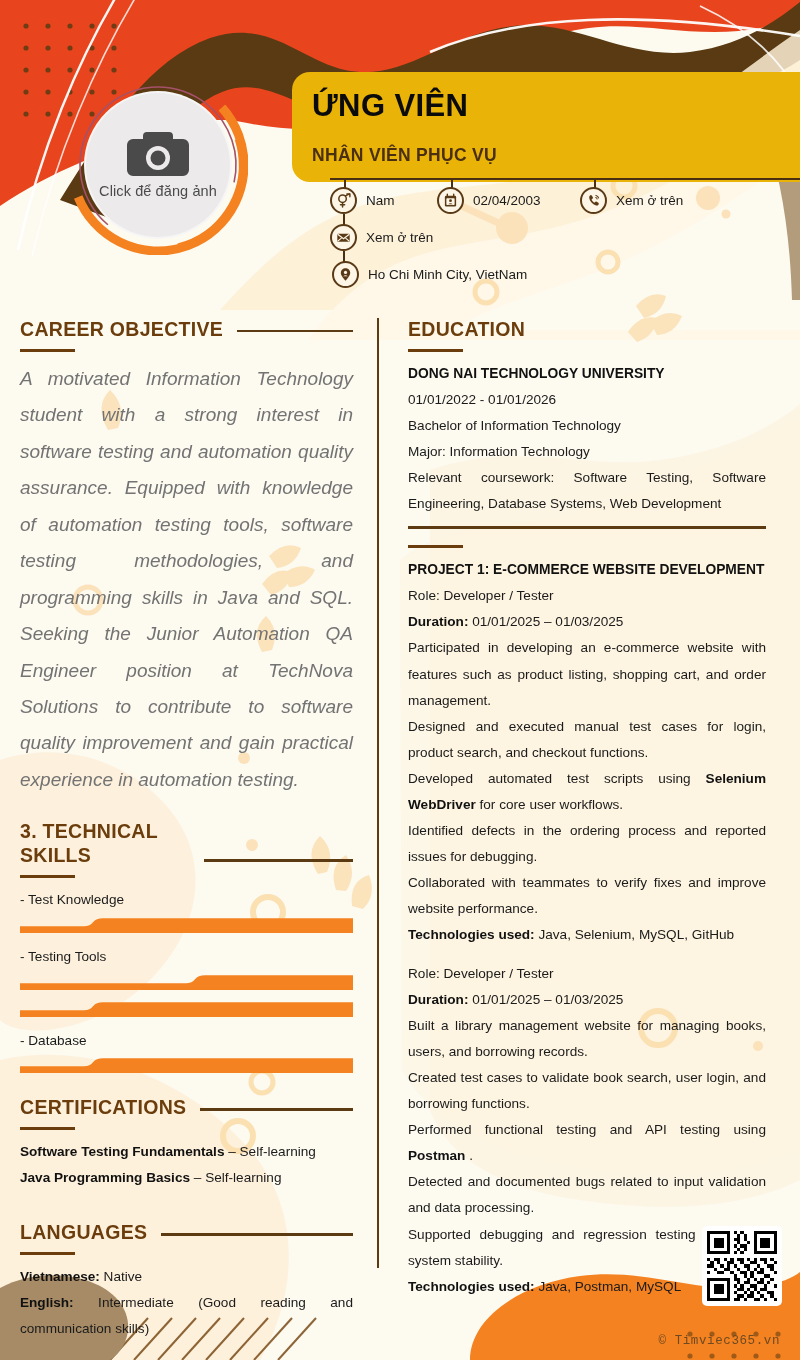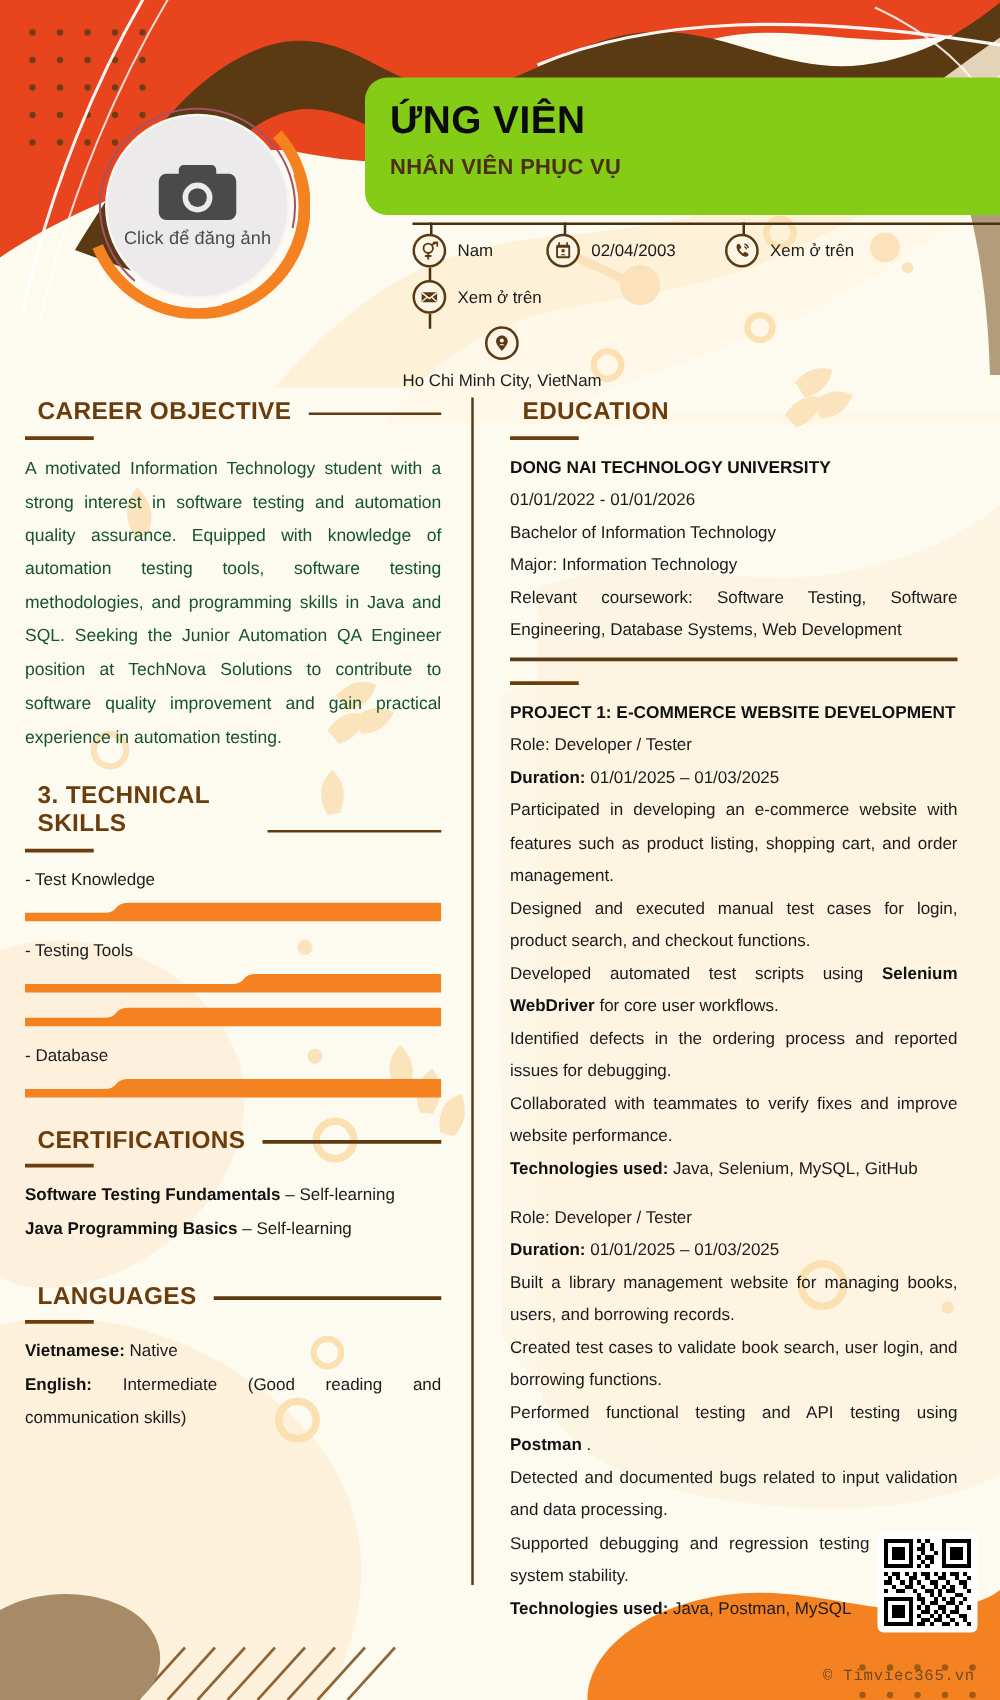--- a/index.html
+++ b/index.html
@@ -31,34 +31,34 @@
     align-items:center; justify-content:center;
     cursor:pointer;
   }
   .cam-icon { width:66px; height:48px; margin-top:-4px; }
   .photo-label {
     font-size:14.5px; color:#4b4b4b; margin-top:7px;
     letter-spacing:.1px; white-space:nowrap;
   }
 
   .name-card {
-    position:absolute; left:292px; top:62px;
+    position:absolute; left:292px; top:72px;
     width:508px; min-height:110px;
-    background:#84cc16;
+    background:#eab308;
     border-radius:18px 0 0 18px;
     padding:16px 20px 12px 20px;
     z-index:5;
   }
   .cand-name {
     font-size:31px; font-weight:bold; color:#0b0b0b;
     letter-spacing:.4px; line-height:1.15;
   }
   .cand-role {
     font-size:17.5px; font-weight:bold; color:#4a2f10;
-    letter-spacing:.3px; margin-top:9px;
+    letter-spacing:.3px; margin-top:21px;
   }
 
   .hdr-rule {
     position:absolute; left:330px; top:178px; width:470px; height:1.6px;
     background:#4a2f10; z-index:5;
   }
   .tick { position:absolute; width:1.6px; height:14px; background:#4a2f10; z-index:5; }
 
   .contact-item {
     position:absolute; display:flex; align-items:center; gap:9px; z-index:6;
@@ -82,32 +82,32 @@
 
   .vsep {
     position:absolute; left:377px; top:318px; width:2.4px; height:950px;
     background:#5c3a12; z-index:4;
   }
 
   .sec { position:relative; }
   .sec-head { position:relative; display:flex; align-items:center; }
   .sec-title {
     font-size:19.5px; font-weight:bold; color:#6b3d0c;
-    letter-spacing:.3px; line-height:1.22; white-space:pre-line;margin-left:10px;
+    letter-spacing:.3px; line-height:1.22; white-space:pre-line;
   }
   .sec-title.wrap { white-space:normal; }
   .head-rule {
     flex:1 1 auto; height:2.6px; background:#5c3a12;
     margin-left:14px; margin-top:2px;
   }
   .sec-underline { width:55px; height:3px; background:#6b3d0c; margin:7px 0 9px 0; }
 
   .body-text {
-    font-size:14px; color:#14532d; line-height:1.92;
-    text-align:justify; text-justify:inter-word;
+    font-size:19px; color:#737373; line-height:1.92;
+    text-align:justify; text-justify:inter-word;font-style:italic;
   }
   .body-text b, .bold { font-weight:bold; color:#111; }
   .line { font-size:13.6px; color:#1b1b1b; line-height:1.92; }
   .line.just { text-align:justify; }
   .sub-head { font-size:13.8px; font-weight:bold; color:#111; line-height:1.9; }
 
   
   .skill { margin-bottom:4px; }
   .skill-name { font-size:13.6px; color:#1b1b1b; line-height:1.9; }
   .bar-box { position:relative; height:17px; width:333px; margin:4px 0 10px 0; }
@@ -304,21 +304,21 @@
     <span class="ci-icon">
       <svg width="15" height="15" viewBox="0 0 16 16">
         <rect x="1.4" y="4" width="13.2" height="8.6" rx="1" fill="#5a3a16"></rect>
         <path d="M1.8 4.6 L8 9.4 L14.2 4.6" fill="none" stroke="#fdf6e6" stroke-width="1.3"></path>
         <path d="M1.8 12 L6 8.4 M14.2 12 L10 8.4" fill="none" stroke="#fdf6e6" stroke-width="1.1"></path>
       </svg>
     </span>
     <span class="ci-text">Xem ở trên</span>
   </div>
 
-  <div class="contact-item" style="left:322px; top:261px;flex-direction:column;">
+  <div class="contact-item" style="left:332px; top:261px;">
     <span class="ci-icon">
       <svg width="15" height="15" viewBox="0 0 16 16">
         <path d="M8 1.4 C5.2 1.4 3 3.6 3 6.4 C3 9.8 8 14.6 8 14.6 C8 14.6 13 9.8 13 6.4 C13 3.6 10.8 1.4 8 1.4 z" fill="#5a3a16"></path>
         <circle cx="8" cy="5.8" r="1.7" fill="#fdf6e6"></circle>
         <path d="M5.6 9.8 q2.4 -2.2 4.8 0 z" fill="#fdf6e6"></path>
       </svg>
     </span>
     <span class="ci-text">Ho Chi Minh City, VietNam</span>
   </div>
 

